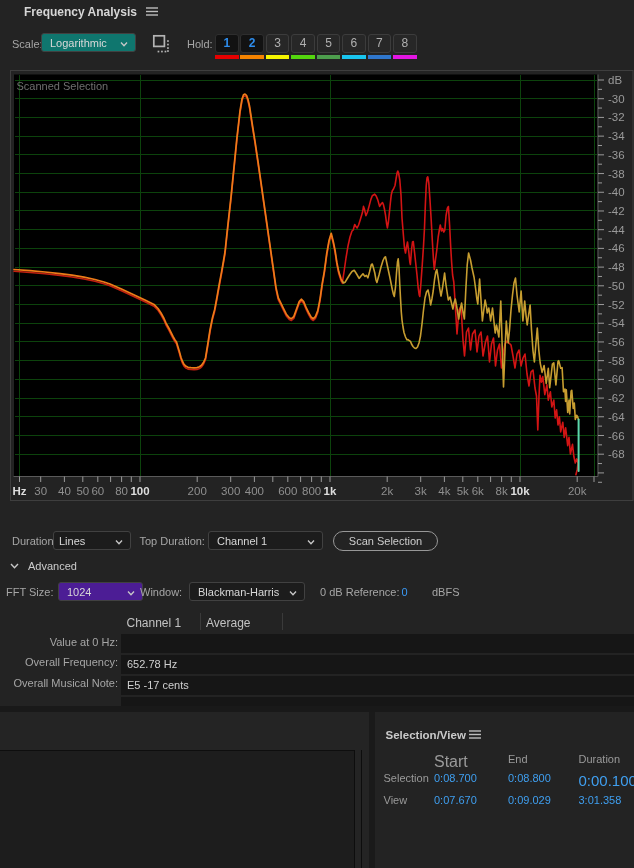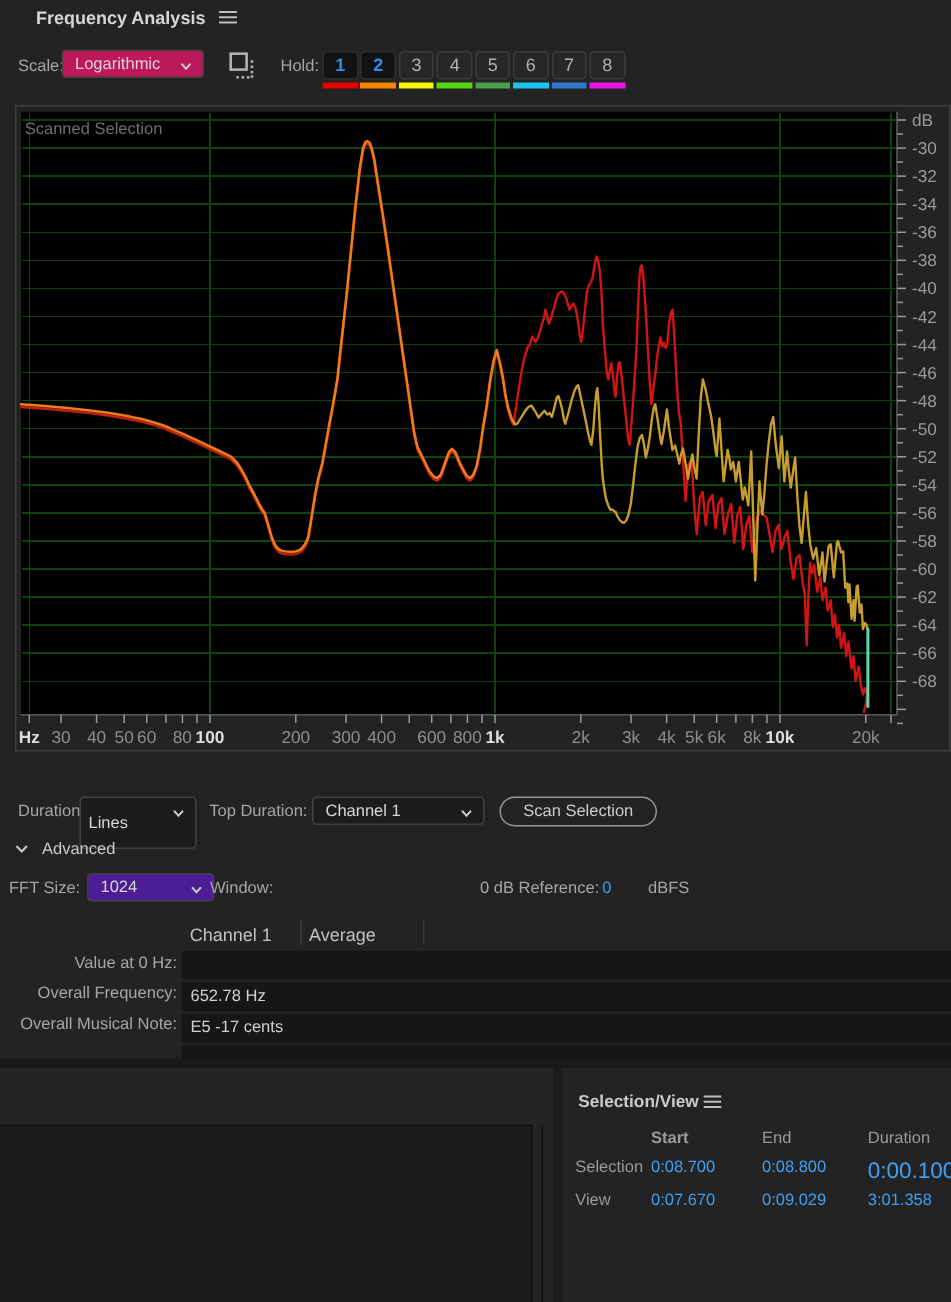--- a/index.html
+++ b/index.html
@@ -3,21 +3,21 @@
 <div style="position:relative;width:634px;height:868px;background:#232323;overflow:hidden">
     <div style="position:absolute;left:24px;top:5px;font-size:12px;color:#d6d6d6;font-weight:bold;white-space:nowrap;">Frequency Analysis</div>
     <svg width="12" height="9" viewBox="0 0 12 9" style="position:absolute;left:146px;top:7px">
       <g stroke="#bdbdbd" stroke-width="1.4">
         <line x1="0" y1="1" x2="12" y2="1"></line>
         <line x1="0" y1="4.5" x2="12" y2="4.5"></line>
         <line x1="0" y1="8" x2="12" y2="8"></line>
       </g>
     </svg>
     <div style="position:absolute;left:12px;top:37.5px;font-size:11px;color:#a6a6a6;font-weight:normal;white-space:nowrap;">Scale:</div>
-    <div style="position:absolute;left:41px;top:33px;width:95px;height:19px;background:#be185d;border:1px solid #414141;border-radius:3px;box-sizing:border-box;">
+    <div style="position:absolute;left:41px;top:33px;width:95px;height:19px;background:#0f766e;border:1px solid #414141;border-radius:3px;box-sizing:border-box;">
       <span style="position:absolute;left:8px;top:50%;transform:translateY(-52%);font-size:11px;color:#d8d8d8;white-space:nowrap">Logarithmic</span>
       <svg width="8" height="5" viewBox="0 0 8 5" style="position:absolute;right:7px;top:8px">
         <path d="M1 0.5 L4 3.8 L7 0.5" stroke="#c8c8c8" stroke-width="1.3" fill="none"></path>
       </svg>
     </div>
     <svg width="30" height="30" viewBox="148 28 30 30" style="position:absolute;left:148px;top:28px">
       <rect x="153.8" y="35.8" width="10.6" height="10.6" fill="none" stroke="#b4b4b4" stroke-width="1.7"></rect>
       <g fill="#b4b4b4">
         <rect x="167.1" y="40.2" width="1.7" height="1.7"></rect>
         <rect x="167.1" y="43.7" width="1.7" height="1.7"></rect>
@@ -204,21 +204,21 @@
       </g>
       <g fill="none" stroke-linejoin="round" stroke-linecap="round">
         <path d="M14.0 271.3L30.0 272.5L45.0 273.8L60.0 275.4L72.0 277.0L84.0 279.0L95.0 281.3L104.0 283.8L110.0 285.8L114.0 287.6L122.0 291.0L130.0 294.7L138.0 298.5L146.0 302.3L154.0 306.2L158.0 310.3L161.0 314.8L164.0 320.3L166.0 325.0L169.0 330.3L171.0 334.3L173.0 338.3L175.0 341.8L176.5 343.8L178.0 348.8L179.5 353.8L181.0 359.3L182.5 363.3L184.0 366.1L186.0 368.1L188.0 369.1L191.0 369.5L194.0 369.6L197.0 369.4L199.5 368.6L201.5 367.1L203.5 364.3L205.5 359.8L207.8 345.8L210.0 331.8L212.4 319.8L214.7 311.2L217.0 298.8L219.3 285.8L221.7 273.0L223.4 263.3L225.0 253.8L227.0 234.8L229.0 216.8L231.0 198.8L234.0 168.8L237.0 138.8L240.0 112.8L242.0 100.8L243.5 96.6L245.0 95.9L246.5 97.1L248.0 101.3L249.5 107.8L252.0 124.3L255.0 143.2L258.0 163.3L261.0 184.2L264.0 205.2L267.0 226.2L270.0 247.1L273.0 268.1L276.0 289.4L278.3 299.8L280.4 304.0L283.3 310.0L286.3 316.0L289.3 319.6L291.4 320.5L293.8 318.4L296.8 310.0L299.2 303.4L301.3 301.0L303.7 303.4L306.4 310.0L308.8 314.8L311.2 319.0L313.3 320.5L315.4 318.4L317.8 312.4L320.1 300.4L322.2 285.4L324.3 273.4L326.7 255.5L329.1 242.0L331.2 235.1L333.3 243.5L335.1 252.5L336.9 264.5L338.7 273.4L341.1 280.9L342.5 283.3" stroke="#c22010" stroke-width="1.6"></path>
         <path d="M342.5 281.5L344.0 272.0L346.0 258.0L348.0 246.0L350.0 237.0L352.0 231.0L353.2 230.0L354.7 224.5L355.6 226.0L357.1 228.0L358.6 225.0L360.5 219.0L362.5 212.3L363.5 206.4L364.5 209.3L365.9 215.7L367.4 212.3L369.3 205.4L370.8 199.6L372.3 195.7L374.7 194.2L376.2 196.1L377.7 199.6L379.6 206.4L381.1 204.0L382.5 202.5L383.5 204.9L384.5 209.3L385.5 215.2L386.5 223.0L387.4 227.9L388.4 222.0L389.4 212.3L390.4 202.5L391.3 194.7L392.3 190.8L393.5 189.0L395.0 185.5L396.2 178.0L397.2 172.5L397.8 171.0L398.6 173.0L399.8 180.0L401.0 195.0L402.0 218.0L403.3 234.0L404.5 248.0L405.5 253.0L406.5 247.0L407.5 242.0L408.8 252.0L409.8 262.0L410.4 264.5L411.5 250.0L412.5 242.0L413.3 241.5L414.5 252.0L415.8 264.0L417.0 275.0L418.2 288.0L419.2 295.0L419.8 296.5L421.0 282.0L422.3 264.0L423.5 246.0L424.5 228.0L425.3 206.0L426.2 186.0L427.0 178.0L427.8 176.8L428.8 183.0L430.0 200.0L431.2 220.0L432.4 242.0L433.5 260.0L434.3 269.5L435.5 259.5L436.8 250.0L438.2 237.0L439.5 229.0L440.3 225.0L441.5 231.0L442.6 228.5L443.7 232.0L444.8 230.0L446.0 216.0L447.3 208.5L448.4 206.5L449.6 225.0L450.6 245.0L451.6 262.0L452.6 275.0L453.8 282.0L455.2 304.0L457.0 334.0L459.0 310.0L461.0 306.0L463.0 340.0L464.5 356.0L466.5 332.0L468.5 328.0L470.5 350.0L472.5 334.0L475.0 330.0L477.0 352.0L479.0 336.0L481.0 332.0L483.0 356.0L485.5 342.0L487.5 336.0L489.5 362.0L491.5 344.0L493.5 338.0L495.5 366.0L497.5 350.0L499.5 344.0L501.5 368.0L503.5 352.0L505.0 344.0L507.0 341.0L509.0 343.0L511.0 345.0L513.0 356.0L515.0 368.0L517.0 354.0L519.0 350.0L521.0 366.0L523.0 358.0L525.0 354.0L527.0 374.0L529.0 386.0L531.0 372.0L533.0 370.0L535.0 388.0L536.5 396.0L537.8 430.0L539.0 396.0L540.0 375.2L541.4 382.1L542.8 376.6L544.8 394.6L546.9 384.9L548.3 400.1L550.4 391.8L551.8 407.0L553.8 400.1L555.2 418.0L556.6 409.8L558.0 425.0L559.4 416.7L560.7 431.9L562.8 422.2L564.2 437.4L565.6 427.7L567.7 445.7L569.0 437.4L570.4 454.0L572.5 444.3L573.9 456.8L575.3 463.0L576.6 458.9L577.3 459.6L578.0 463.7L577.3 469.2L575.9 474.7" stroke="#d31414" stroke-width="1.6"></path>
         <path d="M14.0 269.5L30.0 270.7L45.0 272.0L60.0 273.6L72.0 275.2L84.0 277.2L95.0 279.5L104.0 282.0L110.0 284.0L114.0 285.8L122.0 289.2L130.0 292.9L138.0 296.7L146.0 300.5L154.0 304.4L158.0 308.5L161.0 313.0L164.0 318.5L166.0 323.2L169.0 328.5L171.0 332.5L173.0 336.5L175.0 340.0L176.5 342.0L178.0 347.0L179.5 352.0L181.0 357.5L182.5 361.5L184.0 364.3L186.0 366.3L188.0 367.3L191.0 367.7L194.0 367.8L197.0 367.6L199.5 366.8L201.5 365.3L203.5 362.5L205.5 358.0L207.8 344.0L210.0 330.0L212.4 318.0L214.7 309.4L217.0 297.0L219.3 284.0L221.7 271.2L223.4 261.5L225.0 252.0L227.0 233.0L229.0 215.0L231.0 197.0L234.0 167.0L237.0 137.0L240.0 111.0L242.0 99.0L243.5 94.8L245.0 94.1L246.5 95.3L248.0 99.5L249.5 106.0L252.0 122.5L255.0 141.4L258.0 161.5L261.0 182.4L264.0 203.4L267.0 224.4L270.0 245.3L273.0 266.3L276.0 287.6L278.3 298.0L280.4 302.2L283.3 308.2L286.3 314.2L289.3 317.8L291.4 318.7L293.8 316.6L296.8 308.2L299.2 301.6L301.3 299.2L303.7 301.6L306.4 308.2L308.8 313.0L311.2 317.2L313.3 318.7L315.4 316.6L317.8 310.6L320.1 298.6L322.2 283.6L324.3 271.6L326.7 253.7L329.1 240.2L331.2 233.3L333.3 241.7L335.1 250.7L336.9 262.7L338.7 271.6L341.1 279.1L342.5 281.5" stroke="#ee7c19" stroke-width="1.7"></path>
         <path d="M342.5 281.5L343.5 283.0L345.0 282.3L347.0 279.0L349.8 274.5L352.0 271.5L354.2 270.3L356.0 273.0L357.5 275.5L359.1 278.4L361.0 276.0L363.0 273.8L364.2 275.5L365.0 276.4L366.4 275.4L367.9 277.9L369.5 272.0L371.3 264.7L372.3 264.0L373.5 268.0L374.8 273.0L376.0 280.0L376.9 282.5L379.0 275.0L381.0 267.0L383.0 260.5L384.5 257.5L385.5 256.8L387.0 264.0L388.5 271.0L389.8 277.0L391.0 283.0L392.3 289.5L393.5 294.5L394.3 296.5L395.5 287.0L396.5 273.0L397.5 262.0L398.2 258.8L399.0 268.0L399.8 285.0L400.6 300.0L401.3 312.0L402.0 320.0L403.0 327.0L404.0 332.5L405.5 337.0L407.0 340.0L408.0 339.5L409.0 340.5L410.5 341.4L411.5 344.0L413.0 346.5L414.5 348.0L416.0 348.5L417.5 347.0L419.0 343.0L420.5 336.0L422.0 324.0L423.5 310.0L425.0 298.0L426.5 292.0L428.0 290.0L429.3 296.0L430.6 305.0L431.9 299.0L433.2 291.0L434.5 280.0L435.8 272.0L436.8 269.5L438.2 278.0L439.6 288.0L441.0 296.0L442.5 288.0L444.6 273.0L446.0 285.0L448.3 300.0L450.1 297.0L452.9 309.0L454.0 303.0L455.3 299.0L456.6 306.0L458.7 319.0L460.2 310.0L461.6 303.0L463.0 312.0L464.4 319.0L465.8 290.0L467.2 265.0L468.6 253.0L470.5 260.0L472.0 268.0L474.1 277.5L475.8 290.0L476.8 298.7L477.8 304.0L479.6 279.0L481.0 300.0L482.4 321.0L483.8 310.0L485.1 300.0L486.5 307.0L487.2 313.0L488.8 308.0L489.7 314.0L490.6 321.0L492.5 308.0L493.8 320.0L495.2 333.0L496.5 325.0L497.7 331.0L498.9 337.0L500.8 301.0L502.0 340.0L503.5 387.0L505.0 350.0L506.3 321.0L507.2 332.0L508.2 343.0L509.5 330.0L511.0 310.0L512.5 295.0L514.0 283.0L515.5 278.0L517.0 295.0L519.2 312.0L521.1 291.0L522.9 321.0L524.7 301.0L526.0 315.0L527.2 325.0L528.6 315.0L530.1 305.0L531.5 330.0L533.0 351.0L534.4 362.0L535.8 345.0L537.3 328.0L538.8 350.0L540.2 363.0L542.1 372.4L544.1 365.5L546.2 383.5L548.3 368.3L549.7 387.7L552.4 364.1L553.8 362.8L555.9 384.9L558.0 361.4L558.7 360.7L560.7 368.3L562.1 367.6L563.5 391.8L564.9 389.0L565.6 401.5L566.3 389.7L567.7 412.5L569.0 400.1L569.7 413.9L571.1 391.1L571.8 390.4L573.2 408.4L574.3 403.0L575.3 419.4L576.6 415.3L577.6 416.5L578.4 419.4" stroke="#c79d30" stroke-width="1.6"></path>
         <line x1="578.6" y1="419.4" x2="578.6" y2="471" stroke="#5cd8ac" stroke-width="2"></line>
       </g>
     </svg>
     <div style="position:absolute;left:12px;top:534.5px;font-size:11px;color:#a6a6a6;font-weight:normal;white-space:nowrap;">Duration:</div>
-    <div style="position:absolute;left:53px;top:531px;width:78px;height:35px;background:#1c1c1c;border:1px solid #414141;border-radius:3px;box-sizing:border-box;">
+    <div style="position:absolute;left:53px;top:531px;width:78px;height:19px;background:#1c1c1c;border:1px solid #414141;border-radius:3px;box-sizing:border-box;">
       <span style="position:absolute;left:5px;top:50%;transform:translateY(-52%);font-size:11px;color:#d8d8d8;white-space:nowrap">Lines</span>
       <svg width="8" height="5" viewBox="0 0 8 5" style="position:absolute;right:7px;top:8px">
         <path d="M1 0.5 L4 3.8 L7 0.5" stroke="#c8c8c8" stroke-width="1.3" fill="none"></path>
       </svg>
     </div>
     <div style="position:absolute;left:139.5px;top:534.5px;font-size:11px;color:#a6a6a6;font-weight:normal;white-space:nowrap;">Top Duration:</div>
     <div style="position:absolute;left:208px;top:531px;width:115px;height:19px;background:#1c1c1c;border:1px solid #414141;border-radius:3px;box-sizing:border-box;">
       <span style="position:absolute;left:8px;top:50%;transform:translateY(-52%);font-size:11px;color:#d8d8d8;white-space:nowrap">Channel 1</span>
       <svg width="8" height="5" viewBox="0 0 8 5" style="position:absolute;right:7px;top:8px">
         <path d="M1 0.5 L4 3.8 L7 0.5" stroke="#c8c8c8" stroke-width="1.3" fill="none"></path>
@@ -230,20 +230,26 @@
     </svg>
     <div style="position:absolute;left:28px;top:559.5px;font-size:11px;color:#cccccc;font-weight:normal;white-space:nowrap;">Advanced</div>
     <div style="position:absolute;left:6px;top:585.5px;font-size:11px;color:#a6a6a6;font-weight:normal;white-space:nowrap;">FFT Size:</div>
     <div style="position:absolute;left:58px;top:582px;width:85px;height:19px;background:#4c1d95;border:1px solid #414141;border-radius:3px;box-sizing:border-box;">
       <span style="position:absolute;left:8px;top:50%;transform:translateY(-52%);font-size:11px;color:#d8d8d8;white-space:nowrap">1024</span>
       <svg width="8" height="5" viewBox="0 0 8 5" style="position:absolute;right:7px;top:8px">
         <path d="M1 0.5 L4 3.8 L7 0.5" stroke="#c8c8c8" stroke-width="1.3" fill="none"></path>
       </svg>
     </div>
     <div style="position:absolute;left:140px;top:585.5px;font-size:11px;color:#a6a6a6;font-weight:normal;white-space:nowrap;">Window:</div>
+    <div style="position:absolute;left:189px;top:582px;width:116px;height:19px;background:#1c1c1c;border:1px solid #414141;border-radius:3px;box-sizing:border-box;">
+      <span style="position:absolute;left:8px;top:50%;transform:translateY(-52%);font-size:11px;color:#d8d8d8;white-space:nowrap">Blackman-Harris</span>
+      <svg width="8" height="5" viewBox="0 0 8 5" style="position:absolute;right:7px;top:8px">
+        <path d="M1 0.5 L4 3.8 L7 0.5" stroke="#c8c8c8" stroke-width="1.3" fill="none"></path>
+      </svg>
+    </div>
     <div style="position:absolute;left:320px;top:585.5px;font-size:11px;color:#a6a6a6;font-weight:normal;white-space:nowrap;">0 dB Reference:</div>
     <div style="position:absolute;left:401.5px;top:585.5px;font-size:11px;color:#3a99f5;font-weight:normal;white-space:nowrap;">0</div>
     <div style="position:absolute;left:432px;top:585.5px;font-size:11px;color:#a6a6a6;font-weight:normal;white-space:nowrap;">dBFS</div>
     <div style="position:absolute;left:126.5px;top:616px;font-size:12px;color:#c2c2c2;font-weight:normal;white-space:nowrap;">Channel 1</div>
     <div style="position:absolute;left:206px;top:616px;font-size:12px;color:#c2c2c2;font-weight:normal;white-space:nowrap;">Average</div>
     <div style="position:absolute;left:200px;top:613px;width:1px;height:17px;background:#3a3a3a"></div>
     <div style="position:absolute;left:282px;top:613px;width:1px;height:17px;background:#3a3a3a"></div>
     <div style="position:absolute;left:120.5px;top:633.5px;width:513.5px;height:19px;background:#161616"></div>
     <div style="position:absolute;left:120.5px;top:654.5px;width:513.5px;height:19px;background:#161616"></div>
     <div style="position:absolute;left:127px;top:657.5px;font-size:11px;color:#d0d0d0;font-weight:normal;white-space:nowrap;">652.78 Hz</div>
@@ -261,21 +267,21 @@
     <div style="position:absolute;left:369px;top:711.5px;width:6px;height:156.5px;background:#1a1a1a"></div>
     <div style="position:absolute;left:375px;top:711.5px;width:259px;height:156.5px;background:#232323"></div>
     <div style="position:absolute;left:385.5px;top:729px;font-size:11.5px;color:#cacaca;font-weight:bold;white-space:nowrap;">Selection/View</div>
     <svg width="12" height="9" viewBox="0 0 12 9" style="position:absolute;left:469px;top:730px">
       <g stroke="#bdbdbd" stroke-width="1.4">
         <line x1="0" y1="1" x2="12" y2="1"></line>
         <line x1="0" y1="4.5" x2="12" y2="4.5"></line>
         <line x1="0" y1="8" x2="12" y2="8"></line>
       </g>
     </svg>
-    <div style="position:absolute;left:434px;top:753px;font-size:11px;color:#9a9a9a;font-weight:bold;white-space:nowrap;">Start</div>
+    <div style="position:absolute;left:434px;top:753px;font-size:16px;color:#9a9a9a;font-weight:normal;white-space:nowrap;">Start</div>
     <div style="position:absolute;left:508px;top:753px;font-size:11px;color:#9a9a9a;font-weight:normal;white-space:nowrap;">End</div>
     <div style="position:absolute;left:578.5px;top:753px;font-size:11px;color:#9a9a9a;font-weight:normal;white-space:nowrap;">Duration</div>
     <div style="position:absolute;left:383.5px;top:772.3px;font-size:11px;color:#9a9a9a;font-weight:normal;white-space:nowrap;">Selection</div>
     <div style="position:absolute;left:434px;top:772.3px;font-size:11px;color:#3f9ff0;font-weight:normal;white-space:nowrap;">0:08.700</div>
     <div style="position:absolute;left:508px;top:772.3px;font-size:11px;color:#3f9ff0;font-weight:normal;white-space:nowrap;">0:08.800</div>
     <div style="position:absolute;left:578.5px;top:772.3px;font-size:15px;color:#3f9ff0;font-weight:normal;white-space:nowrap;">0:00.100</div>
     <div style="position:absolute;left:383.5px;top:793.5px;font-size:11px;color:#9a9a9a;font-weight:normal;white-space:nowrap;">View</div>
     <div style="position:absolute;left:434px;top:793.5px;font-size:11px;color:#3f9ff0;font-weight:normal;white-space:nowrap;">0:07.670</div>
     <div style="position:absolute;left:508px;top:793.5px;font-size:11px;color:#3f9ff0;font-weight:normal;white-space:nowrap;">0:09.029</div>
     <div style="position:absolute;left:578.5px;top:793.5px;font-size:11px;color:#3f9ff0;font-weight:normal;white-space:nowrap;">3:01.358</div>

